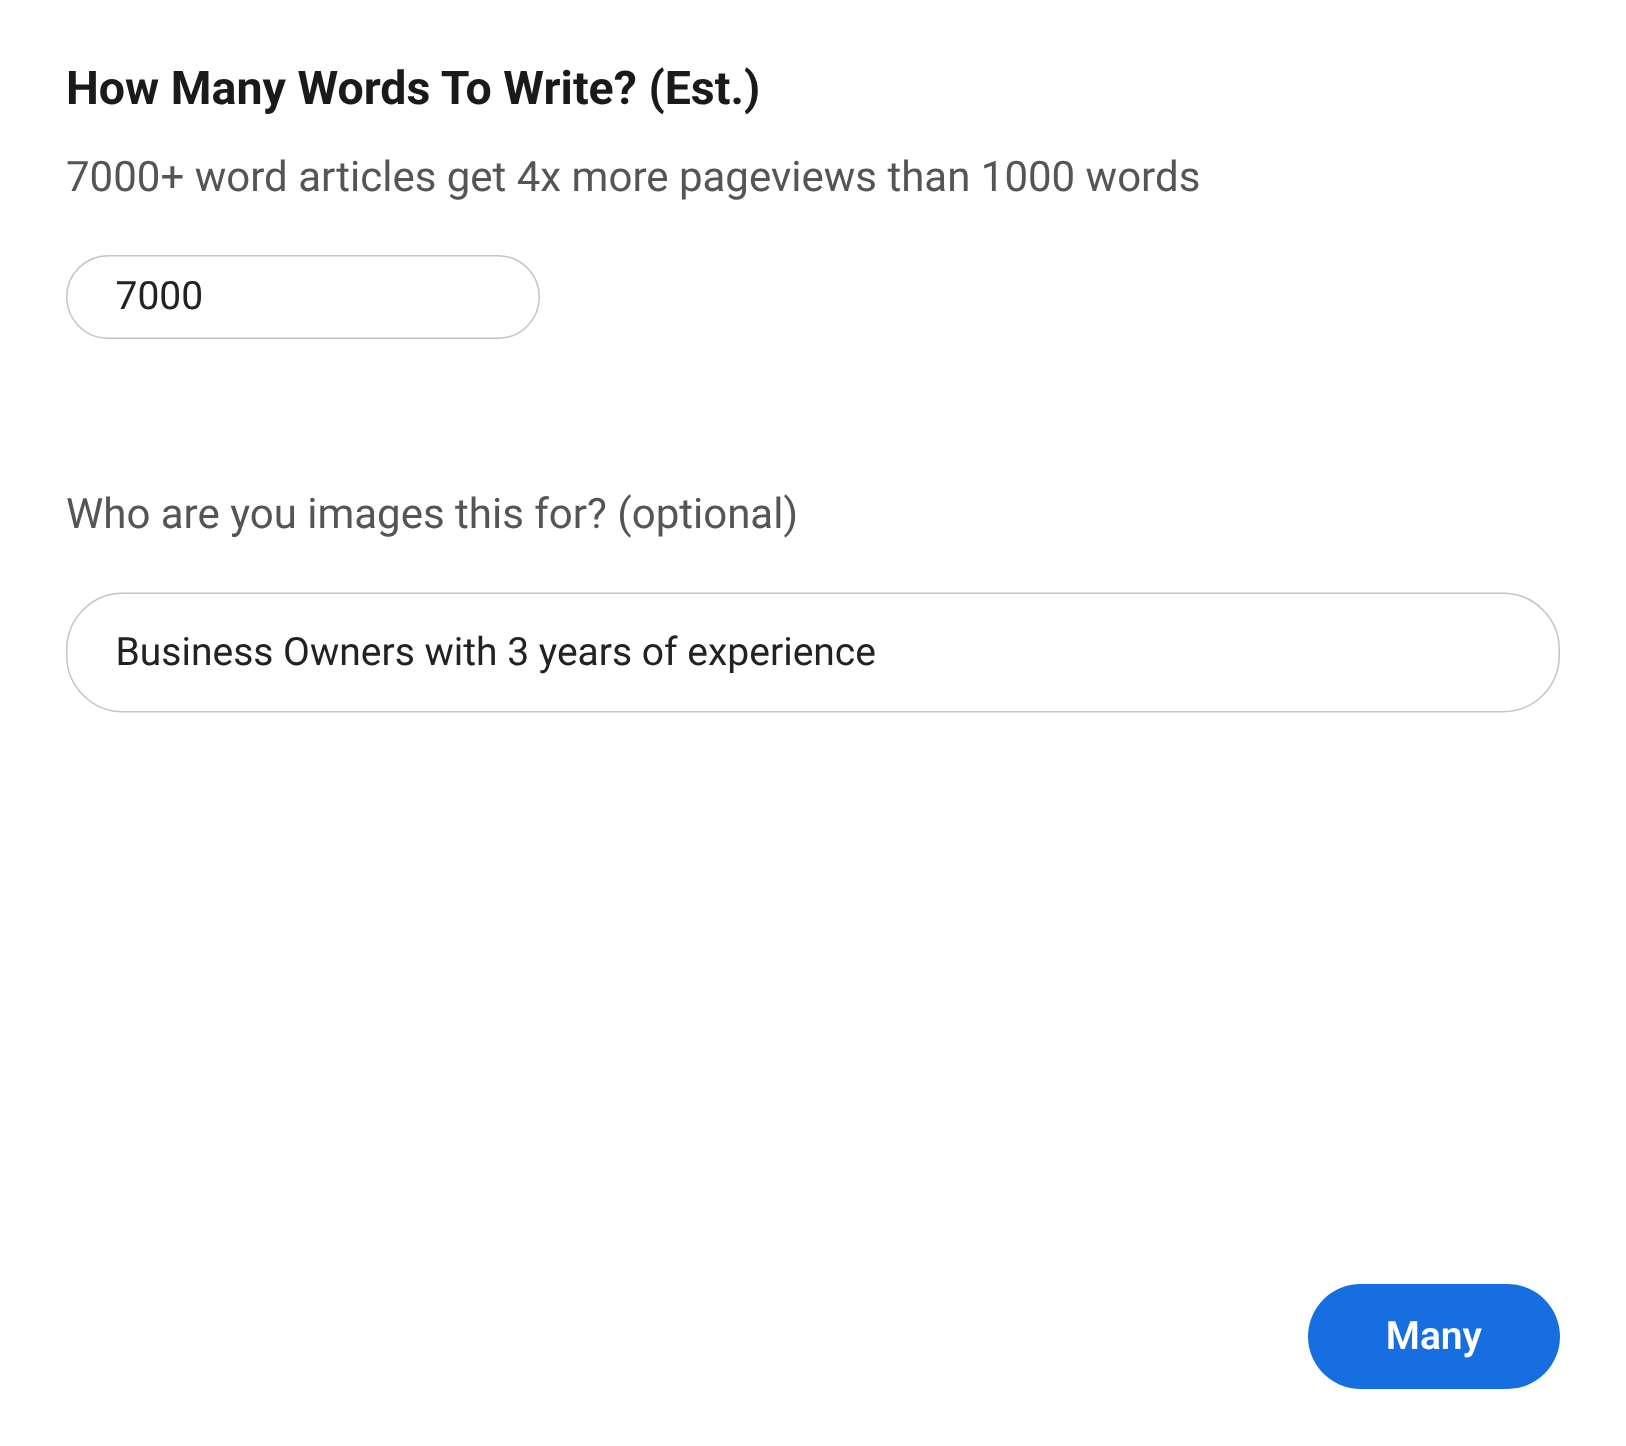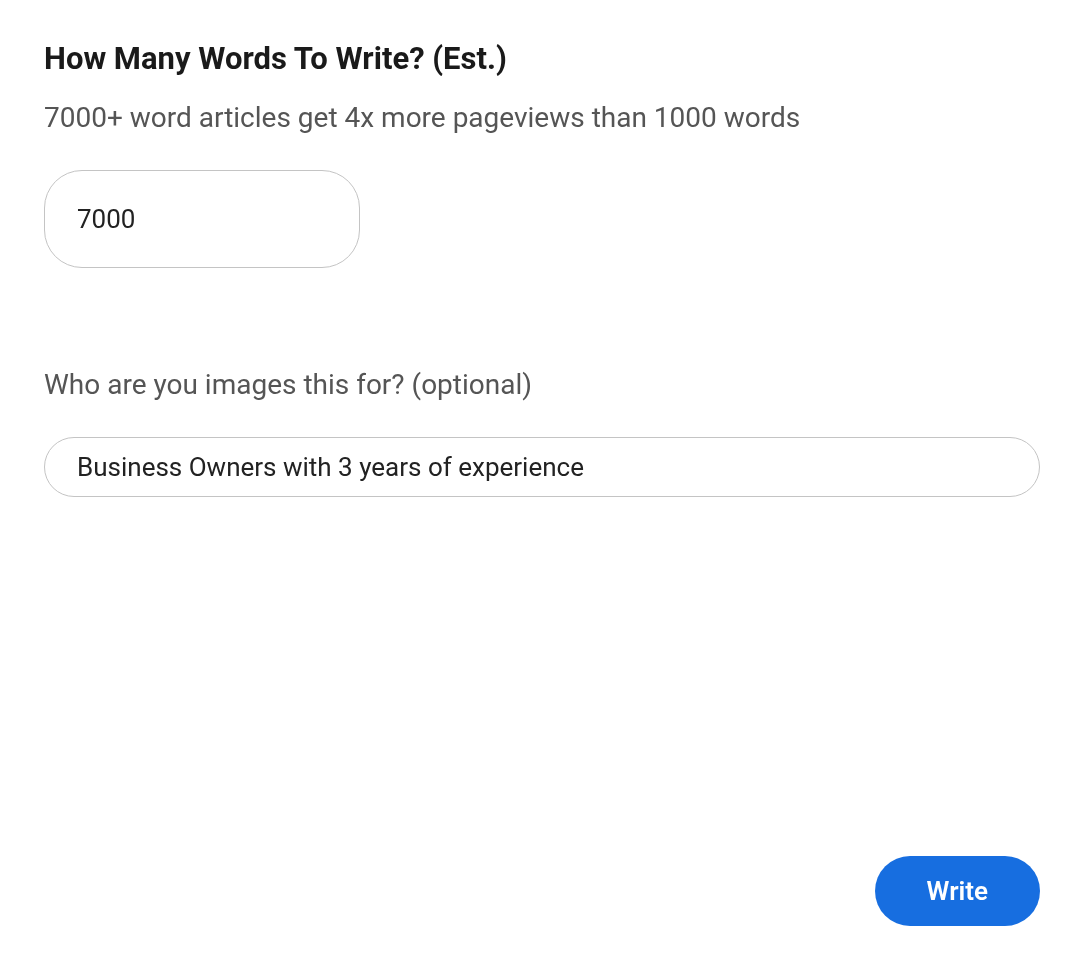--- a/index.html
+++ b/index.html
@@ -22,32 +22,32 @@
       margin-bottom: 24px;
     }
     .section-subtitle {
       font-size: 28px;
       color: #555555;
       margin-bottom: 36px;
       font-weight: 400;
     }
     .input-small {
       width: 316px;
-      height: 98px;
+      height: 56px;
       border: 1px solid #c4c4c4;
       border-radius: 38px;
       padding: 0 32px;
       font-size: 26px;
       color: #222;
       outline: none;
       font-family: inherit;
     }
     .input-full {
       width: 996px;
-      height: 60px;
+      height: 80px;
       border: 1px solid #c4c4c4;
       border-radius: 38px;
       padding: 0 32px;
       font-size: 26px;
       color: #222;
       outline: none;
       font-family: inherit;
     }
     .section-gap {
       margin-top: 100px;
@@ -104,13 +104,13 @@
 </div>
 
 <div class="section-gap">
   <p class="section-subtitle">Who are you images this for? (optional)</p>
   <input type="text" class="input-full" value="Business Owners with 3 years of experience" style="">
 </div>
 
 <div class="checkbox-group">
 </div>
 
-<button class="next-button">Write</button>
+<button class="next-button">Many</button>
 
 </body></html>

